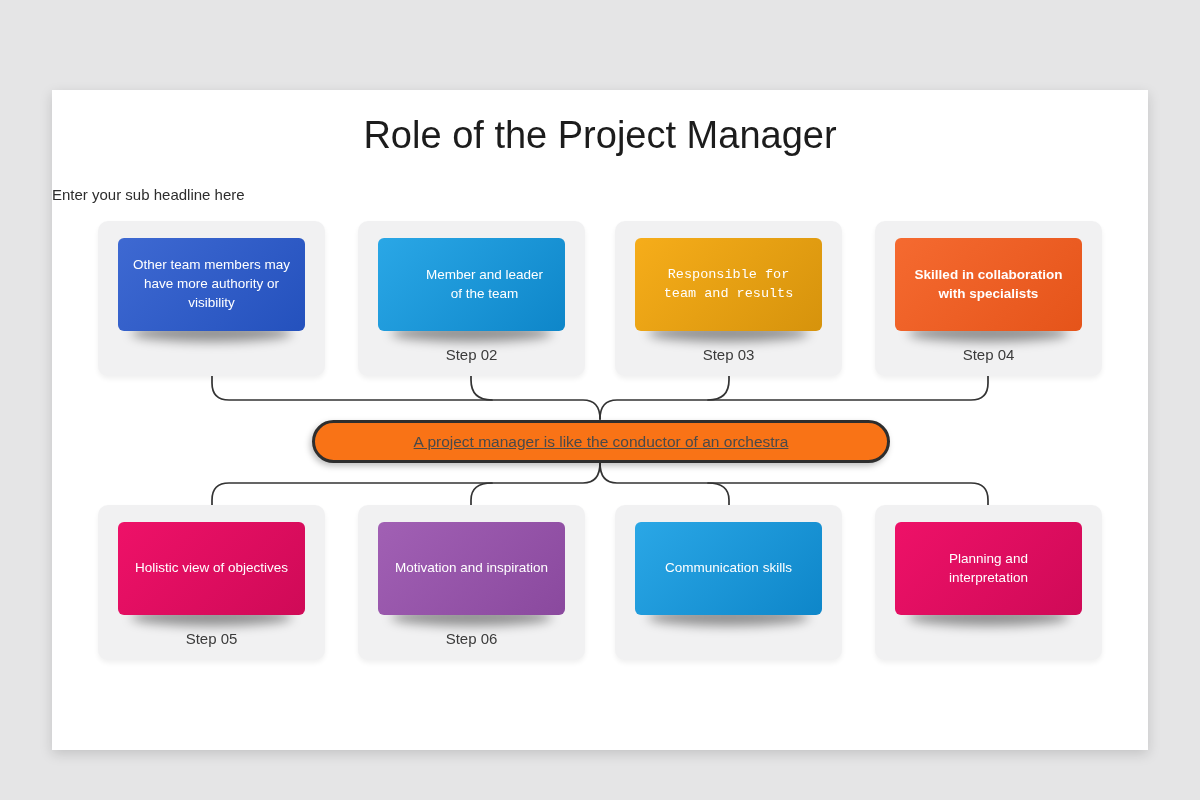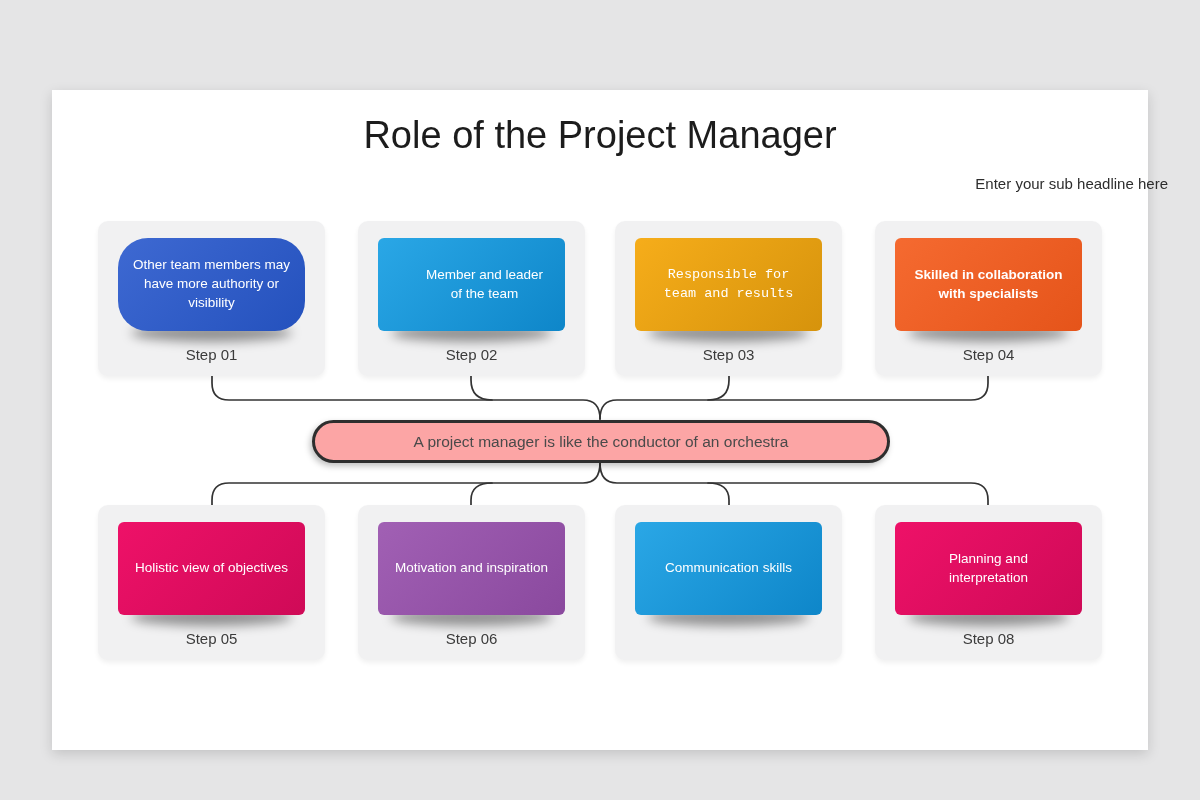--- a/index.html
+++ b/index.html
@@ -26,26 +26,25 @@
     top: 24px;
     width: 100%;
     text-align: center;
     font-size: 38px;
     font-weight: 500;
     color: #1c1c1c;
   }
   .subtitle {
     position: absolute;
     left: 0;
-    top: 85px;
+    top: 96px;
     width: 100%;
-    text-align: right;
+    text-align: left;
     font-size: 15px;
     color: #2d2d2d;
-    margin-left: 20px;
   }
   .connector {
     position: absolute;
     left: 0;
     top: 0;
     width: 1096px;
     height: 620px;
     pointer-events: none;
   }
   .connector path {
@@ -102,30 +101,31 @@
     text-align: center;
     font-size: 15px;
     color: #3b3b3b;
   }
   .banner {
     position: absolute;
     left: 260px;
     top: 330px;
     width: 578px;
     height: 43px;
-    background: #fca5a5;
+    background: #f97316;
     border: 3.5px solid #2e2e2e;
     border-radius: 26px;
     box-sizing: border-box;
     display: flex;
     align-items: center;
     justify-content: center;
     font-size: 15.5px;
     color: #4a4a4a;
     box-shadow: -2px 3px 6px rgba(0,0,0,0.25);
+    text-decoration: underline;
   }
 </style>
 </head>
 <body>
 
 <div class="stage">
   <div class="slide">
 
     <div class="title">Role of the Project Manager</div>
     <div class="subtitle">Enter your sub headline here</div>
@@ -136,22 +136,21 @@
       <path d="M 677,286 V 290 Q 677,310 656,310" stroke="#333333"></path>
       <path d="M 936,286 V 293 Q 936,310 919,310 H 565 Q 548,310 548,329" stroke="#333333"></path>
       <path d="M 548,373 Q 548,393 531,393 H 177 Q 160,393 160,410 V 415" stroke="#333333"></path>
       <path d="M 440,393 Q 419,393 419,410 V 415" stroke="#333333"></path>
       <path d="M 656,393 Q 677,393 677,410 V 415" stroke="#333333"></path>
       <path d="M 548,373 Q 548,393 565,393 H 919 Q 936,393 936,410 V 415" stroke="#333333"></path>
     </svg>
 
     <div class="card row-top col-0">
       <div class="box-shadow"></div>
-      <div class="step-box" style="background: linear-gradient(135deg, rgb(62, 105, 210) 0%, rgb(36, 81, 189) 100%); border-radius: 30px;">Other team members may have more authority or visibility</div>
-      <div class="step-label">Step 01</div>
+      <div class="step-box" style="background: linear-gradient(135deg, rgb(62, 105, 210) 0%, rgb(36, 81, 189) 100%);">Other team members may have more authority or visibility</div>
     </div>
     <div class="card row-top col-1">
       <div class="box-shadow"></div>
       <div class="step-box" style="background: linear-gradient(135deg, rgb(42, 167, 230) 0%, rgb(14, 134, 201) 100%); padding-left: 41px;">Member and leader of the team</div>
       <div class="step-label">Step 02</div>
     </div>
     <div class="card row-top col-2">
       <div class="box-shadow"></div>
       <div class="step-box" style="background: linear-gradient(135deg, rgb(246, 173, 26) 0%, rgb(214, 147, 12) 100%); font-family: Liberation Mono, monospace;">Responsible for team and results</div>
       <div class="step-label">Step 03</div>
@@ -174,17 +173,16 @@
       <div class="step-box" style="background: linear-gradient(135deg, rgb(161, 96, 180) 0%, rgb(138, 73, 158) 100%);">Motivation and inspiration</div>
       <div class="step-label">Step 06</div>
     </div>
     <div class="card row-bottom col-2">
       <div class="box-shadow"></div>
       <div class="step-box" style="background: linear-gradient(135deg, rgb(42, 167, 230) 0%, rgb(14, 134, 201) 100%);">Communication skills</div>
     </div>
     <div class="card row-bottom col-3">
       <div class="box-shadow"></div>
       <div class="step-box" style="background: linear-gradient(135deg, rgb(238, 17, 104) 0%, rgb(207, 10, 87) 100%);">Planning and interpretation</div>
-      <div class="step-label">Step 08</div>
     </div>
 
   </div>
 </div>
 
 </body></html>

